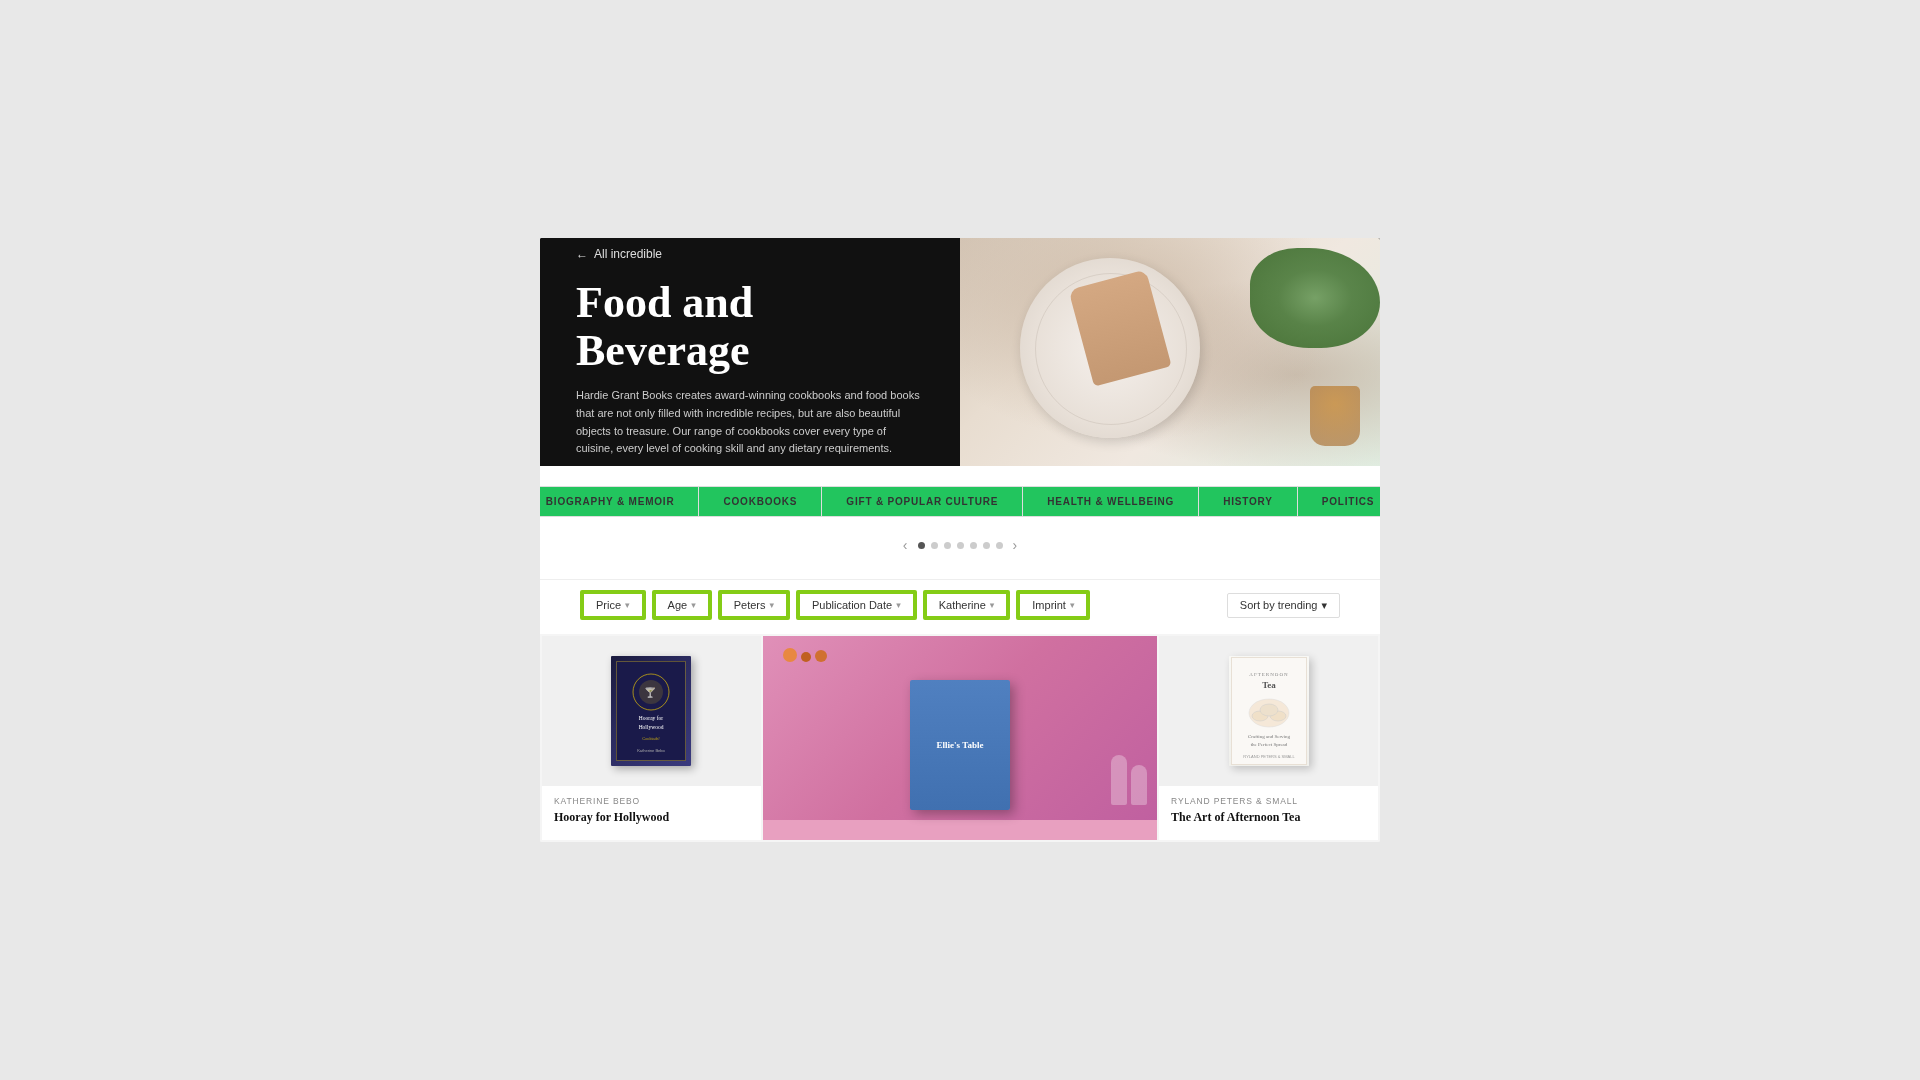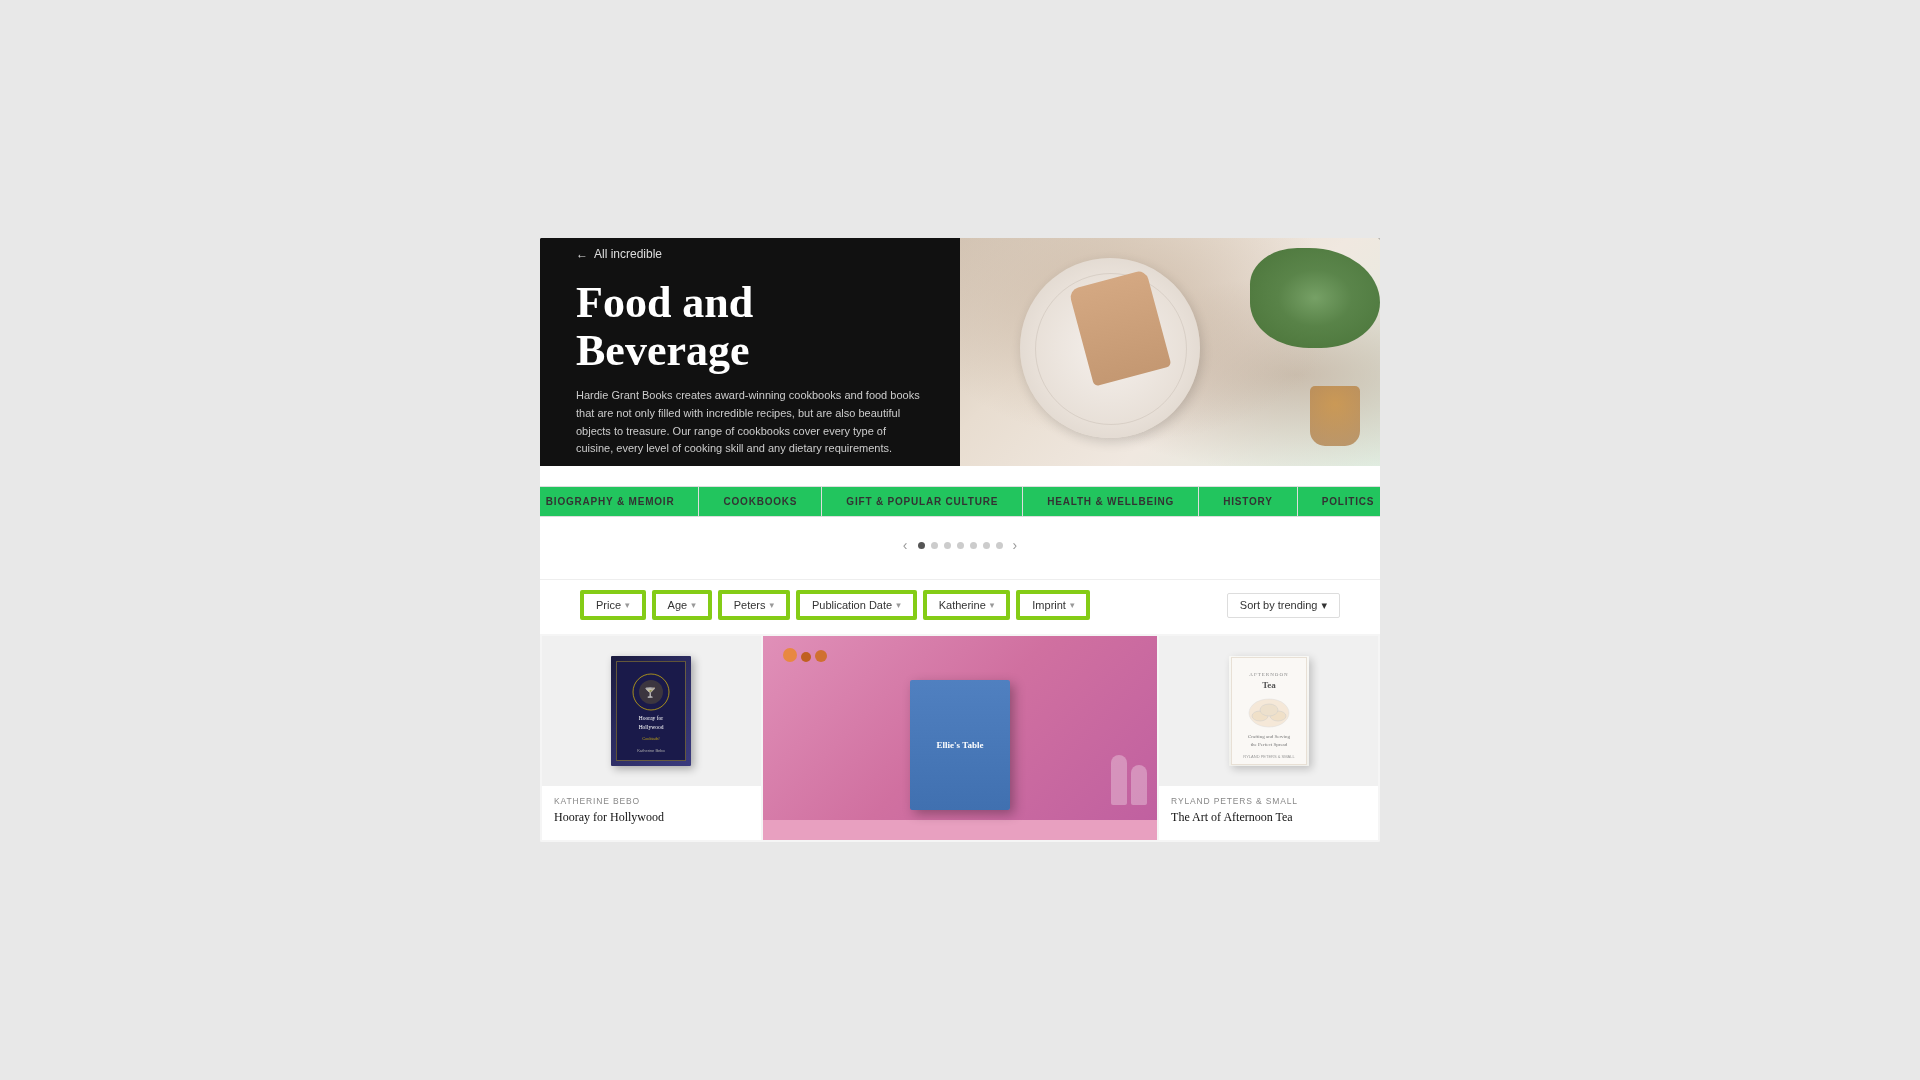--- a/index.html
+++ b/index.html
@@ -280,21 +280,21 @@
     }
     .book-publisher {
       font-size: 8.5px;
       letter-spacing: 0.1em;
       color: #888;
       text-transform: uppercase;
       margin-bottom: 4px;
     }
     .book-title {
       font-size: 12px;
-      font-weight: 400;
+      font-weight: 700;
       color: #111;
       font-family: Georgia, serif;
       line-height: 1.3;
     }
 
     
     .ellies-table-bg {
       width: 100%;
       height: 184px;
       background: linear-gradient(135deg, #e090b8 0%, #d070a0 50%, #c060a0 100%);

